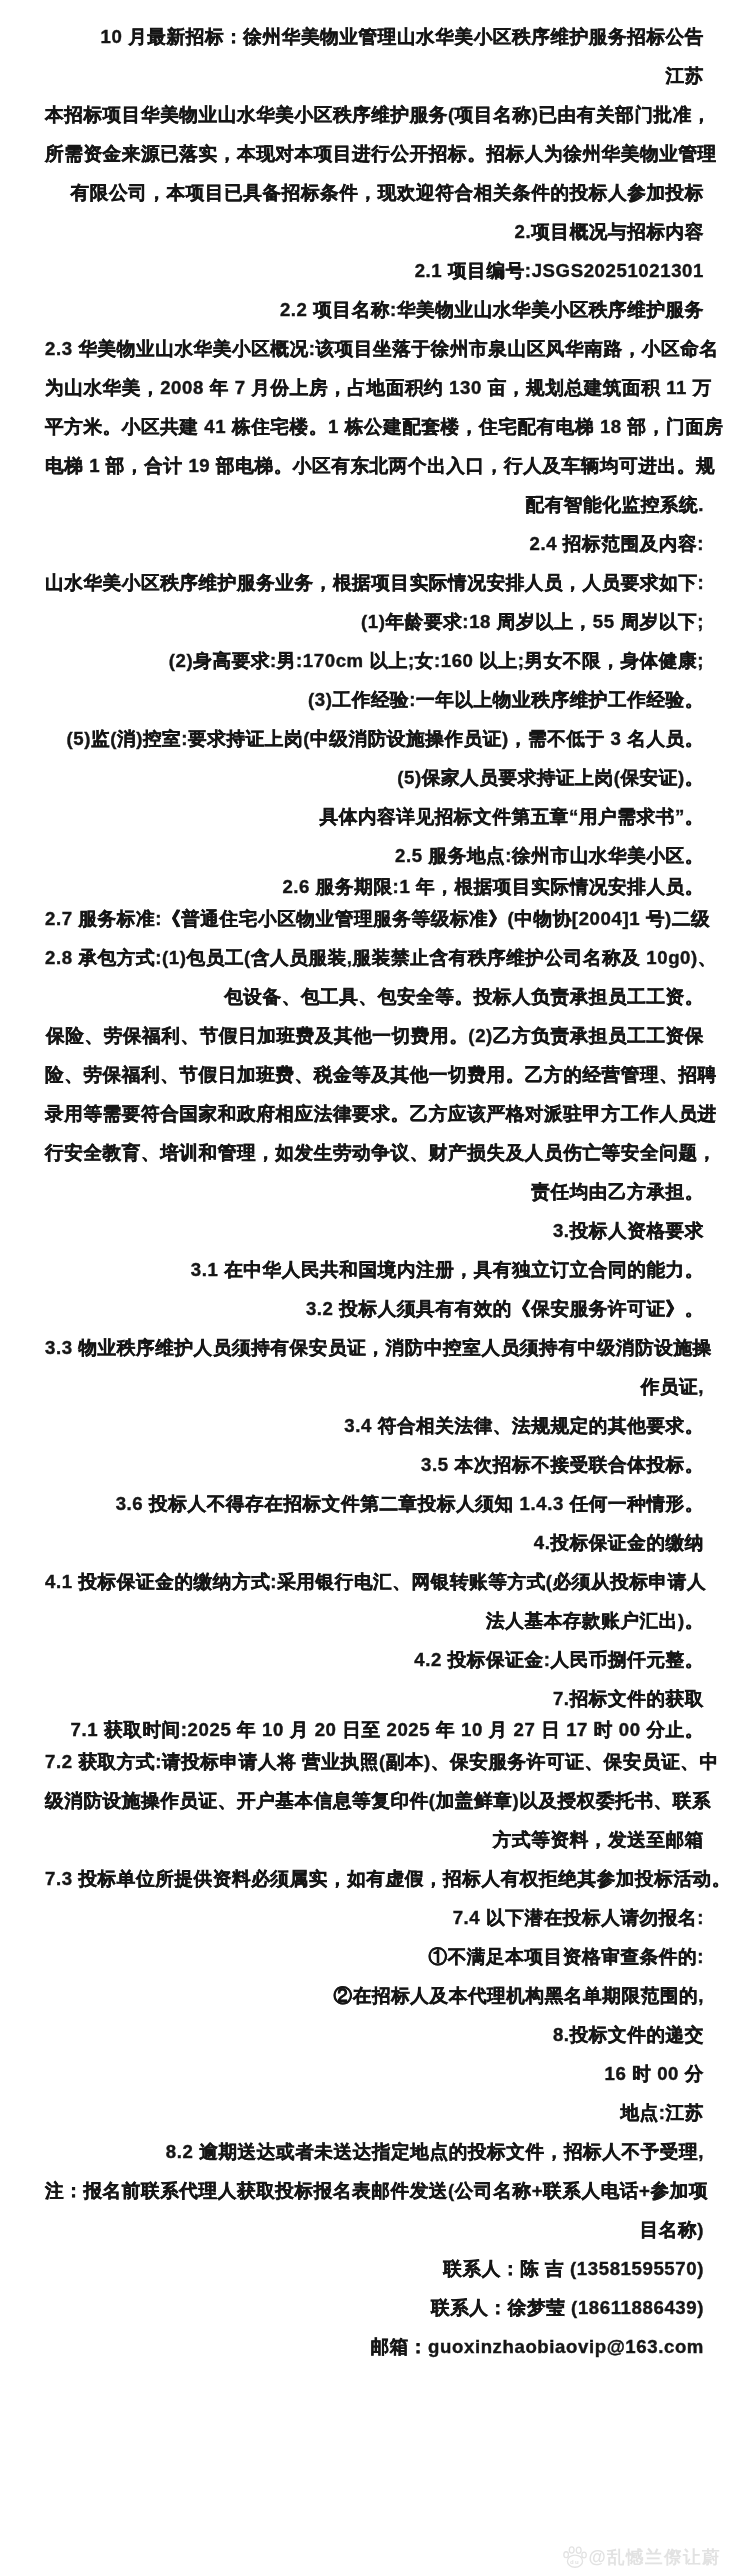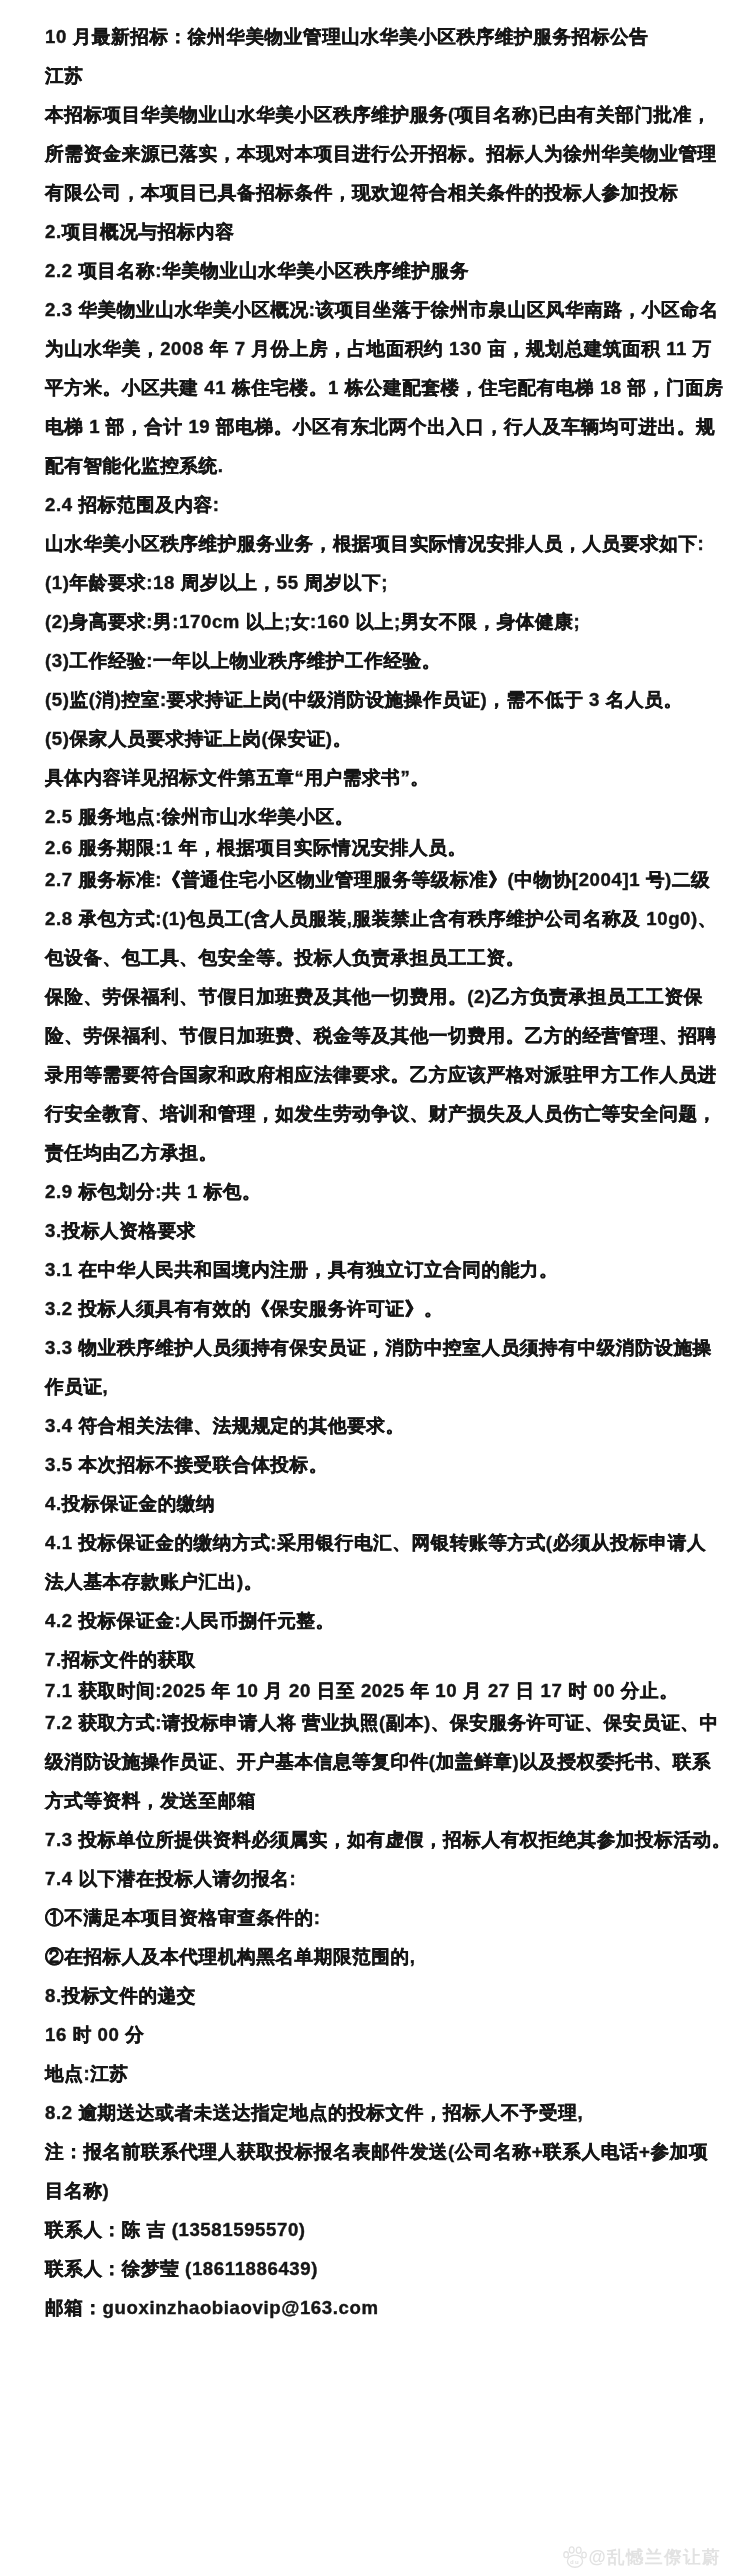--- a/index.html
+++ b/index.html
@@ -6,20 +6,21 @@
   html, body { margin: 0; padding: 0; background: #ffffff; }
   .page {
     position: relative;
     width: 732px;
     height: 2576px;
     background: #ffffff;
     overflow: hidden;
     color: #161616;
     font-family: "Liberation Sans", sans-serif;
     font-weight: 700;
+    text-align: right;
   }
   .doc {
     position: absolute;
     left: 45px;
     top: 16.7px;
     width: 659px;
   }
   .line {
     font-size: 18.6px;
     height: 39px;
@@ -52,20 +53,21 @@
 
 <div class="page">
   <div class="doc">
 
   <div class="line">10 月最新招标：徐州华美物业管理山水华美小区秩序维护服务招标公告</div>
       <div class="line">江苏</div>
       <div class="line">本招标项目华美物业山水华美小区秩序维护服务(项目名称)已由有关部门批准，</div>
       <div class="line">所需资金来源已落实，本现对本项目进行公开招标。招标人为徐州华美物业管理</div>
       <div class="line">有限公司，本项目已具备招标条件，现欢迎符合相关条件的投标人参加投标</div>
       <div class="line">2.项目概况与招标内容</div>
+      <div class="line">2.1 项目编号:JSGS20251021301</div>
       <div class="line">2.2 项目名称:华美物业山水华美小区秩序维护服务</div>
       <div class="line">2.3 华美物业山水华美小区概况:该项目坐落于徐州市泉山区风华南路，小区命名</div>
       <div class="line">为山水华美，2008 年 7 月份上房，占地面积约 130 亩，规划总建筑面积 11 万</div>
       <div class="line">平方米。小区共建 41 栋住宅楼。1 栋公建配套楼，住宅配有电梯 18 部，门面房</div>
       <div class="line">电梯 1 部，合计 19 部电梯。小区有东北两个出入口，行人及车辆均可进出。规</div>
       <div class="line">配有智能化监控系统.</div>
       <div class="line">2.4 招标范围及内容:</div>
       <div class="line">山水华美小区秩序维护服务业务，根据项目实际情况安排人员，人员要求如下:</div>
       <div class="line">(1)年龄要求:18 周岁以上，55 周岁以下;</div>
       <div class="line">(2)身高要求:男:170cm 以上;女:160 以上;男女不限，身体健康;</div>
@@ -76,28 +78,28 @@
       <div class="line">2.5  服务地点:徐州市山水华美小区。</div>
       <div class="line tight">2.6  服务期限:1 年，根据项目实际情况安排人员。</div>
       <div class="line">2.7 服务标准:《普通住宅小区物业管理服务等级标准》(中物协[2004]1 号)二级</div>
       <div class="line">2.8 承包方式:(1)包员工(含人员服装,服装禁止含有秩序维护公司名称及 10g0)、</div>
       <div class="line">包设备、包工具、包安全等。投标人负责承担员工工资。</div>
       <div class="line">保险、劳保福利、节假日加班费及其他一切费用。(2)乙方负责承担员工工资保</div>
       <div class="line">险、劳保福利、节假日加班费、税金等及其他一切费用。乙方的经营管理、招聘</div>
       <div class="line">录用等需要符合国家和政府相应法律要求。乙方应该严格对派驻甲方工作人员进</div>
       <div class="line">行安全教育、培训和管理，如发生劳动争议、财产损失及人员伤亡等安全问题，</div>
       <div class="line">责任均由乙方承担。</div>
-      <div class="line">2.9 标包划分:共 1 标包。</div>
       <div class="line">3.投标人资格要求</div>
       <div class="line">3.1 在中华人民共和国境内注册，具有独立订立合同的能力。</div>
       <div class="line">3.2  投标人须具有有效的《保安服务许可证》。</div>
       <div class="line">3.3 物业秩序维护人员须持有保安员证，消防中控室人员须持有中级消防设施操</div>
       <div class="line">作员证,</div>
       <div class="line">3.4 符合相关法律、法规规定的其他要求。</div>
       <div class="line">3.5 本次招标不接受联合体投标。</div>
+      <div class="line">3.6  投标人不得存在招标文件第二章投标人须知 1.4.3 任何一种情形。</div>
       <div class="line">4.投标保证金的缴纳</div>
       <div class="line">4.1 投标保证金的缴纳方式:采用银行电汇、网银转账等方式(必须从投标申请人</div>
       <div class="line">法人基本存款账户汇出)。</div>
       <div class="line">4.2 投标保证金:人民币捌仟元整。</div>
       <div class="line">7.招标文件的获取</div>
       <div class="line tight">7.1 获取时间:2025 年 10 月 20 日至 2025 年 10 月 27 日 17 时 00 分止。</div>
       <div class="line">7.2 获取方式:请投标申请人将 营业执照(副本)、保安服务许可证、保安员证、中</div>
       <div class="line">级消防设施操作员证、开户基本信息等复印件(加盖鲜章)以及授权委托书、联系</div>
       <div class="line">方式等资料，发送至邮箱</div>
       <div class="line">7.3 投标单位所提供资料必须属实，如有虚假，招标人有权拒绝其参加投标活动。</div>

